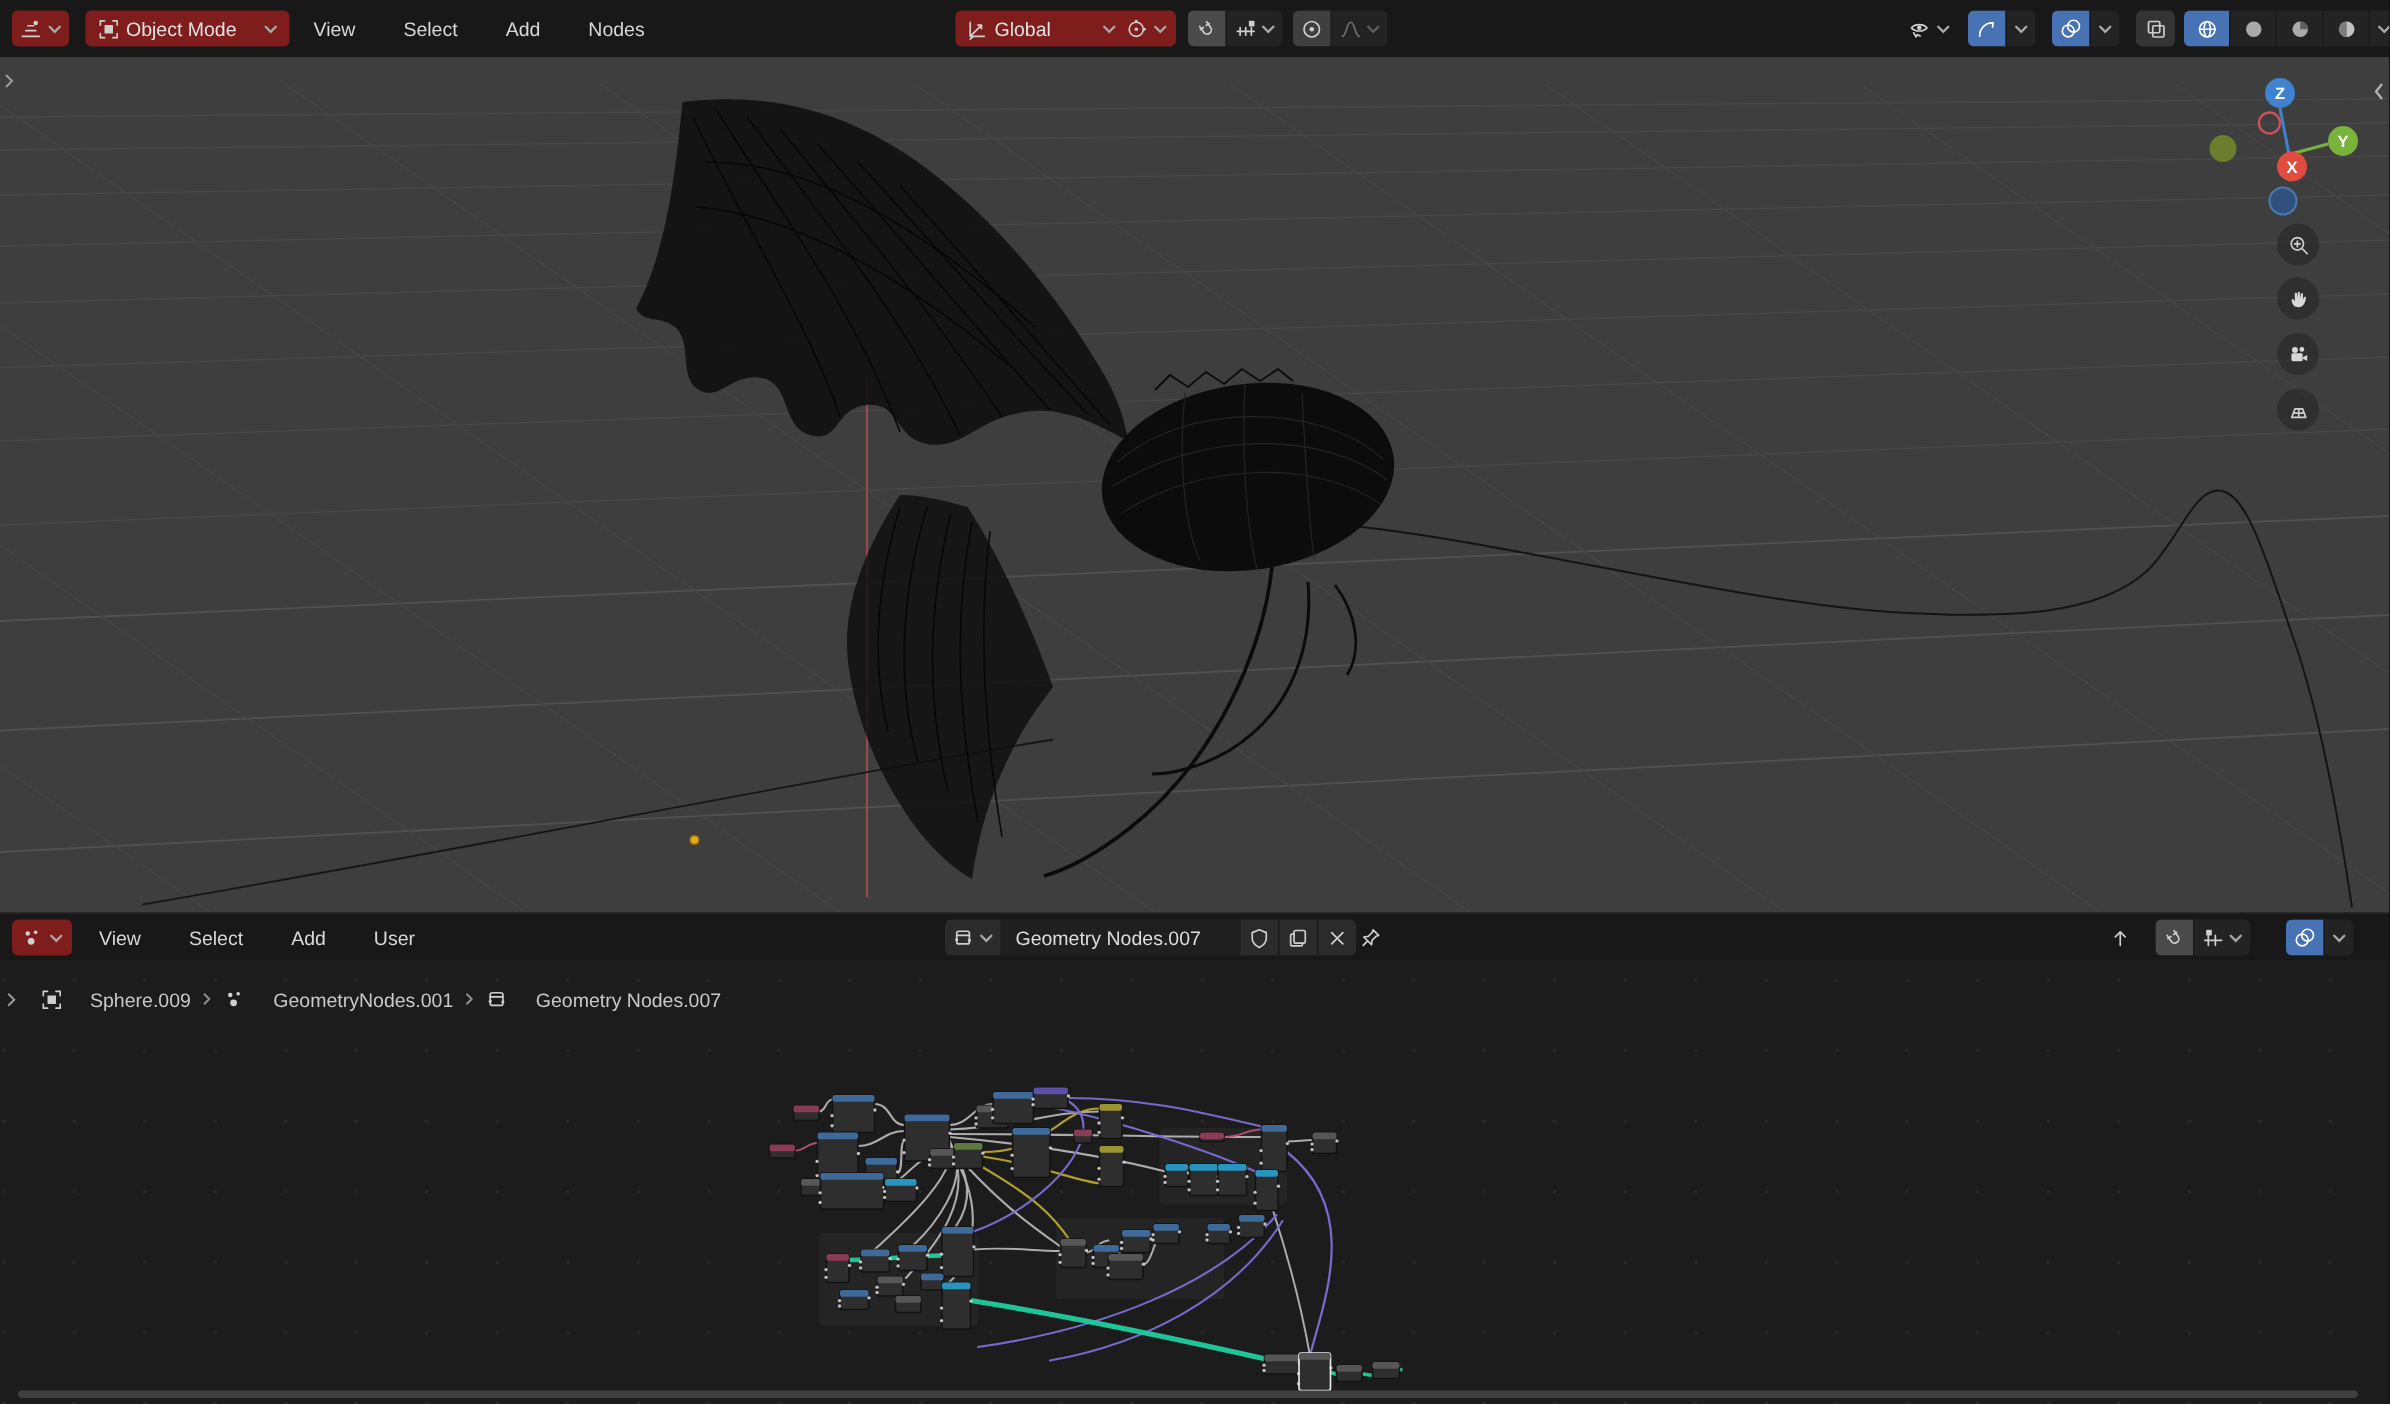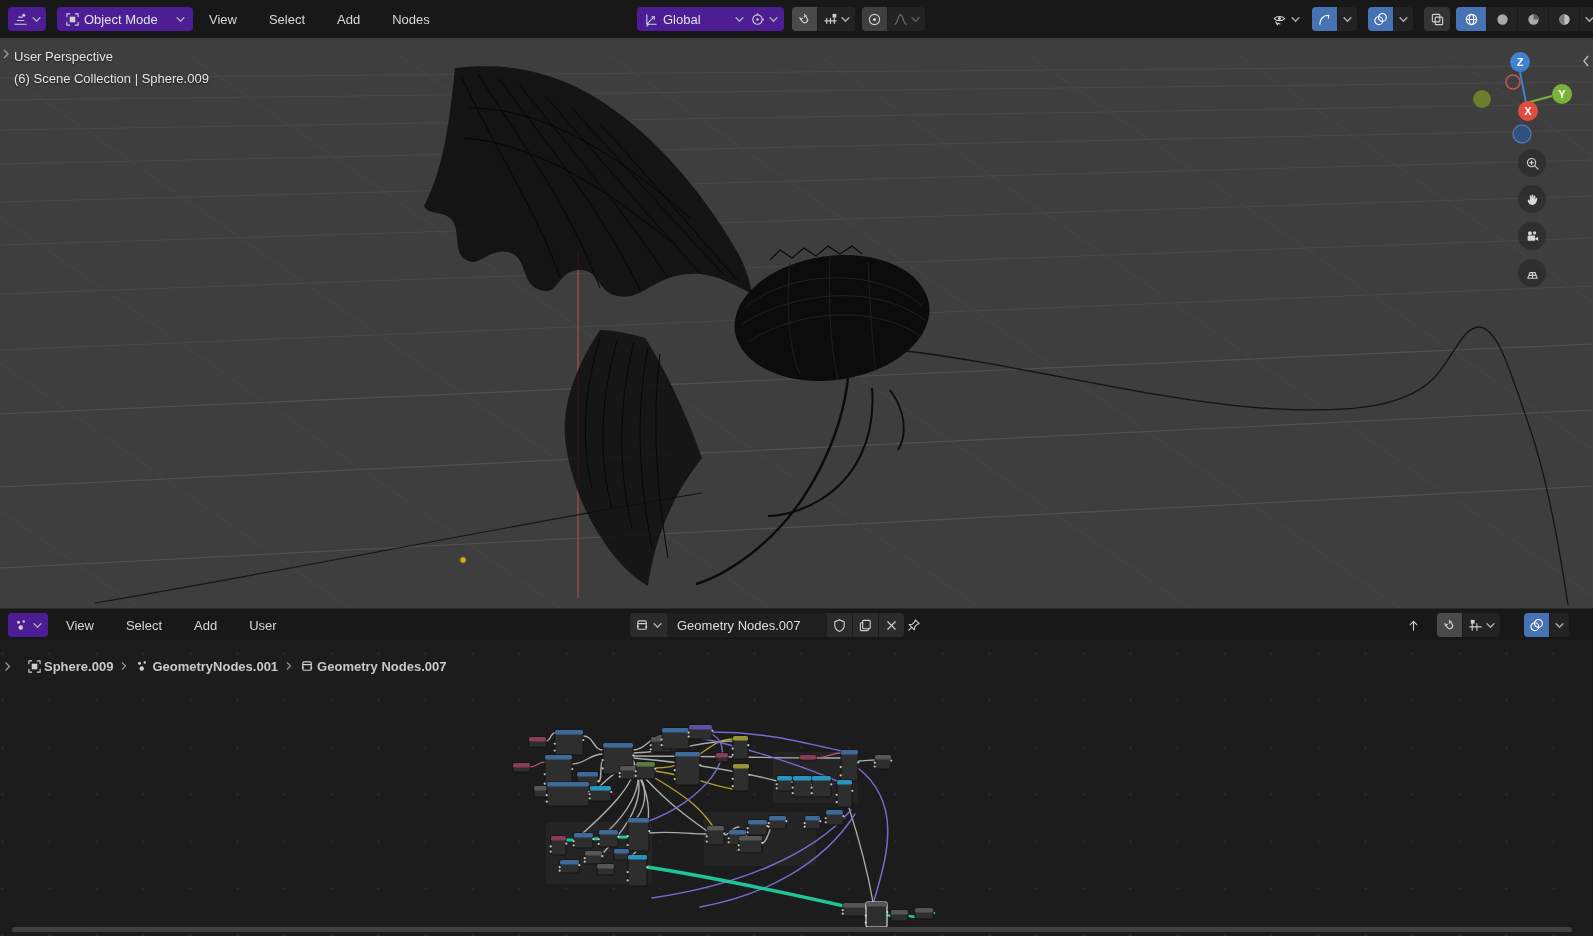--- a/index.html
+++ b/index.html
@@ -3,21 +3,21 @@
 <meta charset="utf-8">
 <style>
   html,body{margin:0;padding:0;background:#000;}
   .app{position:relative;width:1593px;height:936px;background:#181818;overflow:hidden;
        font-family:"Liberation Sans",sans-serif;font-size:13px;color:#d8d8d8;-webkit-user-select:none;}
   
   .bar{position:absolute;left:0;right:0;background:#181818;}
   .topbar{top:0;height:38px;border-bottom:1px solid #0c0c0c;}
   .nodebar{top:608px;height:32px;border-top:1px solid #2a2a2a;}
   .btn{position:absolute;display:flex;align-items:center;justify-content:center;gap:4px;
-       background:#4c1d95;border-radius:4px;height:24px;box-sizing:border-box;}
+       background:#7f1d1d;border-radius:4px;height:24px;box-sizing:border-box;}
   .grp{position:absolute;display:flex;align-items:stretch;background:#232323;border-radius:4px;
        height:24px;overflow:hidden;}
   .seg{display:flex;align-items:center;justify-content:center;gap:3px;padding:0 5px;}
   .seg+.seg{border-left:1px solid #1a1a1a;}
   .on{background:#4772b3;}
   .lit{background:#4a4a4a;}
   .dim{opacity:.45;}
   .menus{position:absolute;display:flex;gap:24px;align-items:center;height:100%;}
   .menu-item{padding:2px 4px;color:#d8d8d8;}
   .lbl{color:#e2e2e2;white-space:nowrap;}
@@ -33,21 +33,21 @@
             background:rgba(38,38,38,.6);display:flex;align-items:center;justify-content:center;}
   .sidebar-toggle{position:absolute;right:2px;top:16px;}
   .gizmo{position:absolute;left:1455px;top:8px;width:130px;height:110px;}
   
   .node-editor{position:absolute;top:608px;left:0;width:1593px;height:328px;background:#1c1c1c;}
   .graph{position:absolute;top:32px;left:0;width:1593px;height:296px;background:#1c1c1c;
          background-image:radial-gradient(circle,#292929 1.1px,transparent 1.3px);
          background-size:47px 47px;background-position:26px 37px;}
   .graph svg{position:absolute;inset:0;}
   .crumbs{position:absolute;top:47px;left:0;height:22px;display:flex;align-items:center;gap:7px;color:#c9c9c9;}
-  .crumb{display:flex;align-items:center;gap:2px;font-weight:bold;}
+  .crumb{display:flex;align-items:center;gap:18px;}
   .idname{color:#dedede;padding:0 10px;display:flex;align-items:center;}
   .hbar{position:absolute;left:12px;bottom:4px;width:1560px;height:5px;border-radius:3px;background:#3f3f3f;}
 </style>
 </head>
 <body>
 
 <div class="app">
 
   <header class="bar topbar">
     <div class="btn" style="left:8px;top:7px;width:38px">
@@ -269,24 +269,20 @@
           <path d="M660 316 C652 380 656 448 668 520"></path>
         </g>
         <path d="M848 340 C842 396 810 470 752 515 C730 532 710 542 696 546" stroke="#0b0b0b" stroke-width="2.4" fill="none"></path>
         <path d="M872 350 C876 400 856 440 820 462 C800 474 780 478 768 478" stroke="#0b0b0b" stroke-width="2" fill="none"></path>
         <path d="M890 352 C905 372 908 396 898 412" stroke="#0b0b0b" stroke-width="1.8" fill="none"></path>
       </g>
 
       <circle cx="463" cy="522" r="3" fill="#e5a913" stroke="#8a6a10" stroke-width="1"></circle>
     </svg>
 
-    <div class="vp-text">
-      <div>User Perspective</div>
-      <div>(6) Scene Collection | Sphere.009</div>
-    </div>
     <svg class="vp-chev" width="10" height="12" viewBox="0 0 10 12">
       <path d="M3 2l4 4-4 4" stroke="#9a9a9a" stroke-width="1.4" fill="none"></path>
     </svg>
 
     <svg class="gizmo" viewBox="0 0 130 110">
       <g stroke-width="2" fill="none">
         <line x1="71" y1="57" x2="65" y2="26" stroke="#3f83d0"></line>
         <line x1="71" y1="57" x2="97" y2="50" stroke="#7ab33c"></line>
         <line x1="71" y1="57" x2="73" y2="63" stroke="#e24c3e"></line>
       </g>

